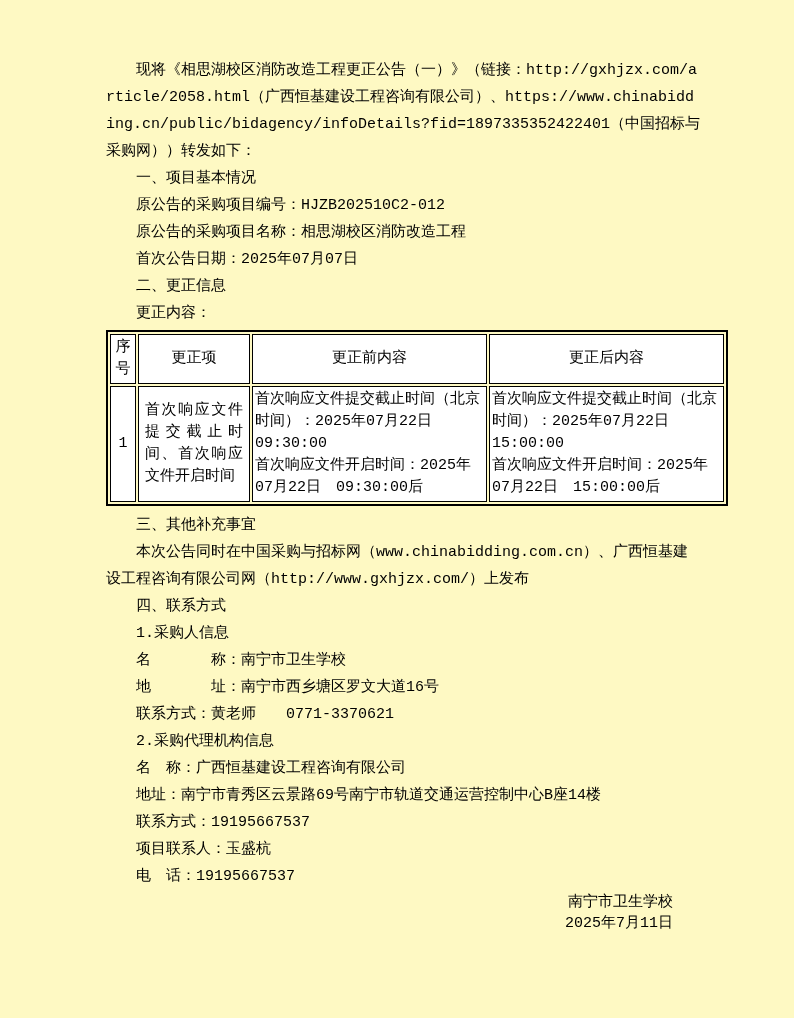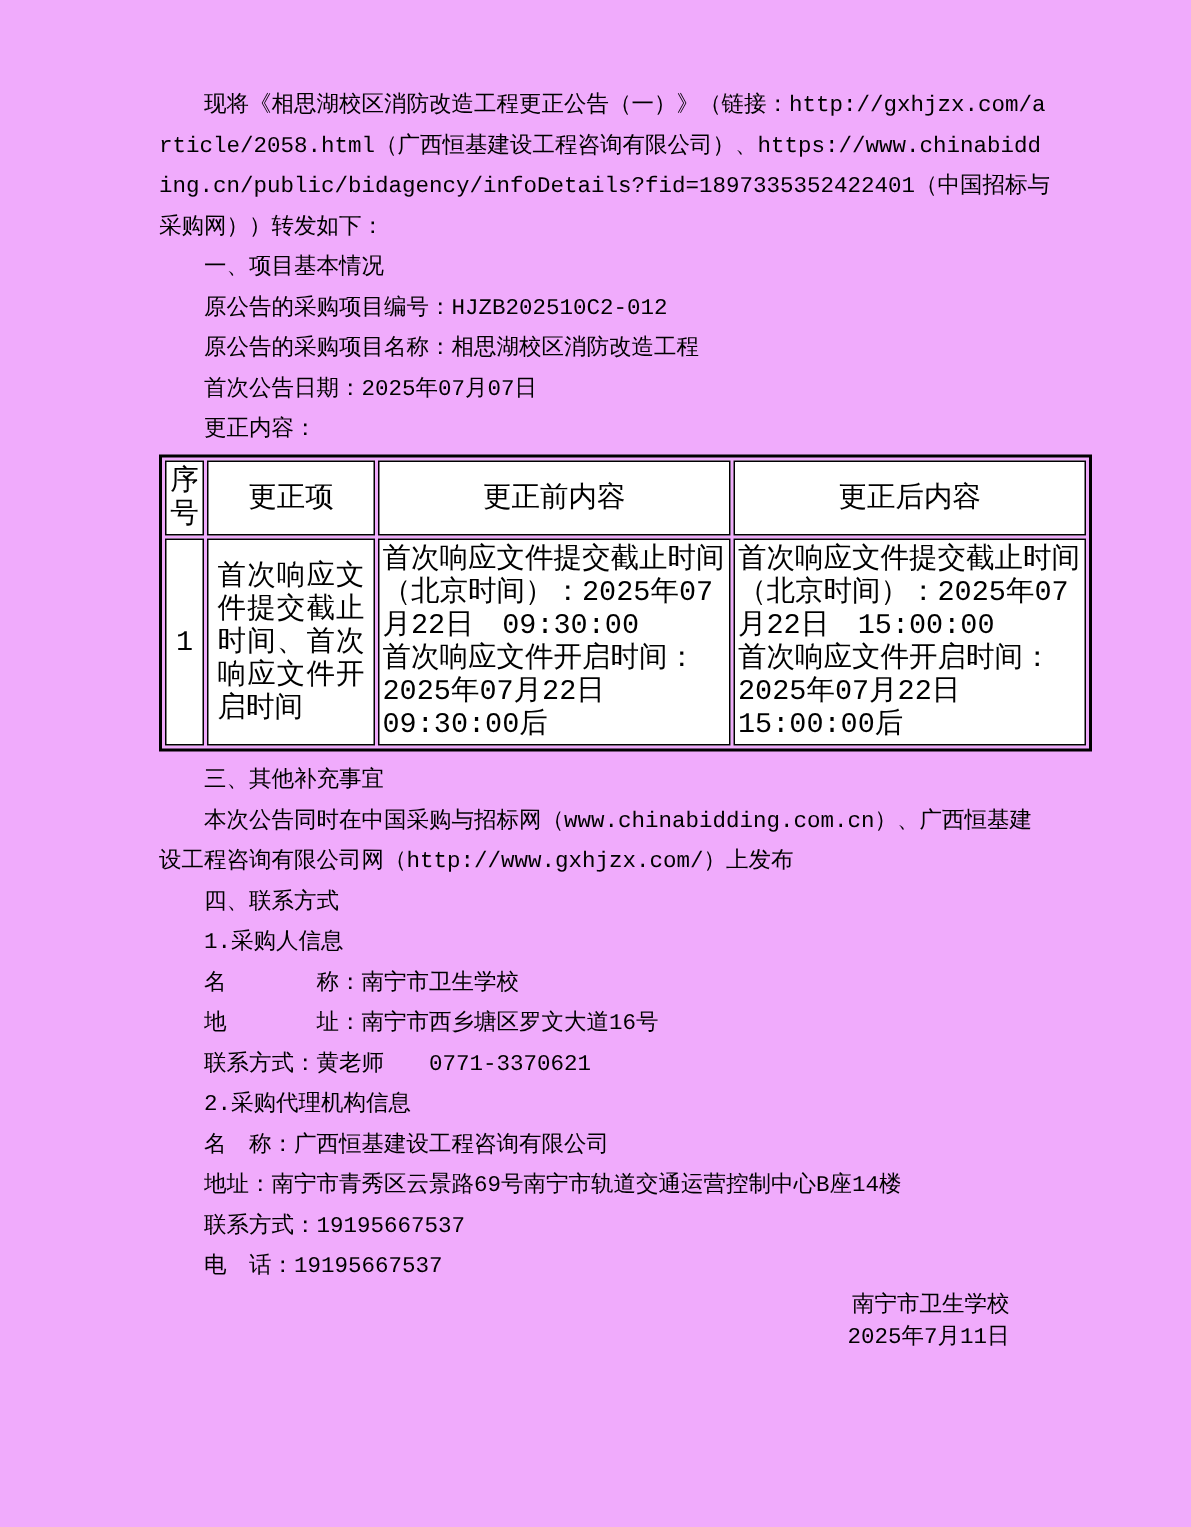--- a/index.html
+++ b/index.html
@@ -1,42 +1,42 @@
 <!DOCTYPE html>
 <html><head>
 <meta charset="utf-8">
 <style>
   html,body { margin:0; padding:0; background:#888; }
   .page {
     position: relative;
     width: 794px;
     height: 1018px;
     margin: 0 auto;
-    background: #f0abfc;
+    background: #fef9c3;
     color: #000000;
     font-family: "Liberation Mono", "DejaVu Sans Mono", monospace;
     font-size: 15px;
     line-height: 27px;
     box-sizing: border-box;
     padding: 57px 66px 0 106px;
     overflow: hidden;
   }
   .para { margin: 0; white-space: pre-wrap; }
   .indent { text-indent: 2em; }
   .wrap { word-break: break-all; padding-right: 26px; }
 
   table.correction {
     width: 622px;
     table-layout: fixed;
     border-collapse: separate;
     border-spacing: 2px;
     border: 2px solid #000000;
     margin: 3px 0 6px 0;
     line-height: 22px;
-    font-size: 19px;
+    font-size: 15px;
   }
   table.correction th, table.correction td {
     border: 1px solid #000000;
     box-sizing: border-box;
     background: #ffffff;
   }
   table.correction th {
     font-weight: normal;
     text-align: center;
     height: 44px;
@@ -72,20 +72,21 @@
 
 <div class="page">
 
   <p class="para indent wrap">现将《相思湖校区消防改造工程更正公告（一）》（链接：http://gxhjzx.com/article/2058.html（广西恒基建设工程咨询有限公司）、https://www.chinabidding.cn/public/bidagency/infoDetails?fid=1897335352422401（中国招标与采购网））转发如下：</p>
 
   <p class="para indent">一、项目基本情况</p>
   <p class="para indent">原公告的采购项目编号：HJZB202510C2-012</p>
   <p class="para indent">原公告的采购项目名称：相思湖校区消防改造工程</p>
   <p class="para indent">首次公告日期：2025年07月07日</p>
 
+  <p class="para indent">二、更正信息</p>
   <p class="para indent">更正内容：</p>
 
   <table class="correction">
     <tbody>
         <tr>
       <th class="col-seq">序号</th>
       <th class="col-item">更正项</th>
       <th class="col-before">更正前内容</th>
       <th class="col-after">更正后内容</th>
     </tr>
@@ -113,20 +114,21 @@
   <p class="para indent">1.采购人信息</p>
   <p class="para indent">名　　　　称：南宁市卫生学校</p>
   <p class="para indent">地　　　　址：南宁市西乡塘区罗文大道16号</p>
   <p class="para indent">联系方式：黄老师　　0771-3370621</p>
 
   <p class="para indent">2.采购代理机构信息</p>
   <p class="para indent">名　称：广西恒基建设工程咨询有限公司</p>
   <p class="para indent">地址：南宁市青秀区云景路69号南宁市轨道交通运营控制中心B座14楼</p>
   <p class="para indent">联系方式：19195667537</p>
 
+  <p class="para indent">项目联系人：玉盛杭</p>
   <p class="para indent">电　话：19195667537</p>
 
   <div class="signature">
     <div>南宁市卫生学校</div>
     <div>2025年7月11日</div>
   </div>
 
 </div>
 
 </body></html>

